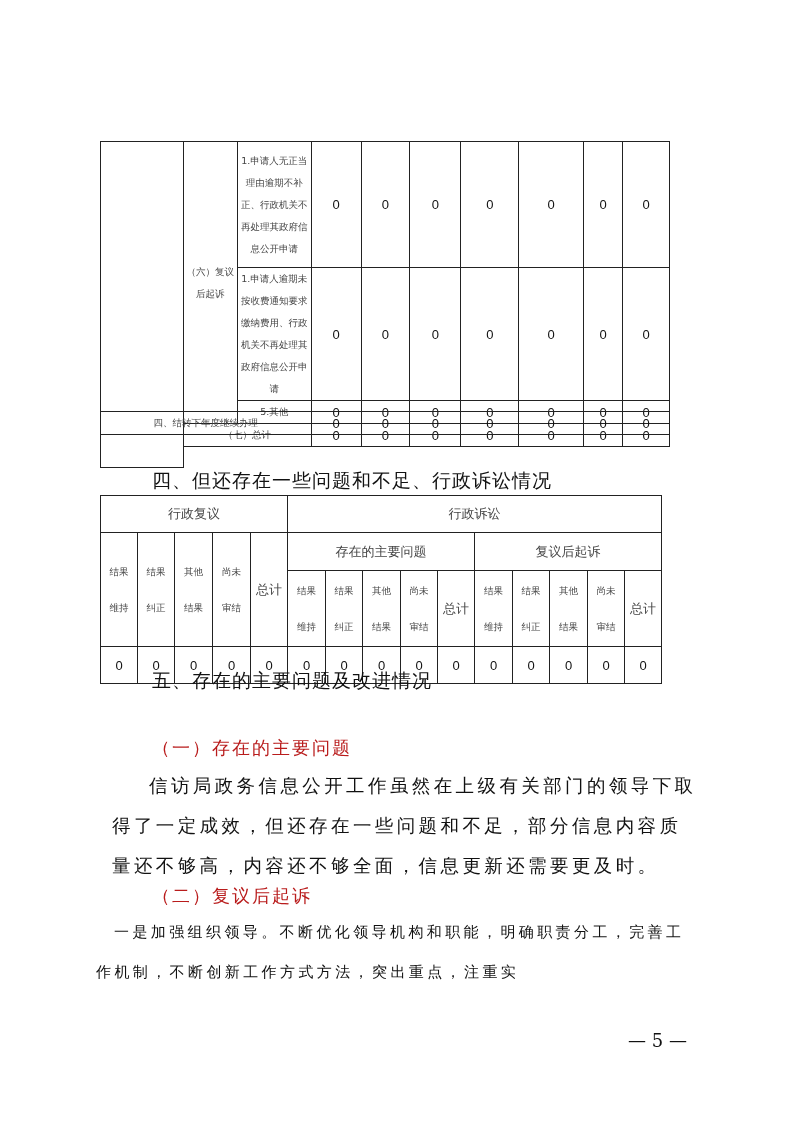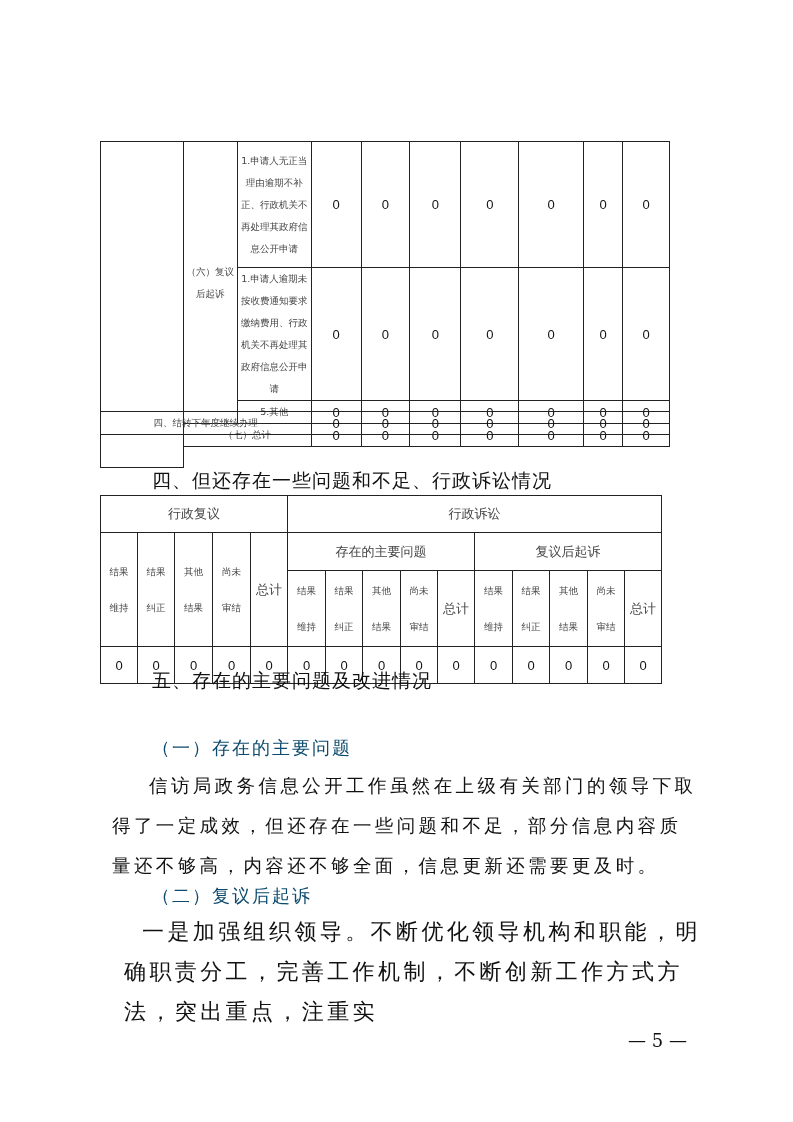--- a/index.html
+++ b/index.html
@@ -7,23 +7,23 @@
          font-family:"DejaVu Serif","Liberation Serif",serif; color:#111; }
   table { border-collapse:collapse; position:absolute; }
   td { border:1px solid #222; text-align:center; vertical-align:middle; padding:0; }
   .t1 { left:100px; top:141px; width:570px; }
   .t1 td.lbl { font-size:9.5px; line-height:22px; color:#444; font-family:"DejaVu Sans","Liberation Sans",sans-serif; }
   .t1 td.num, .t2 td.num { font-family:"Liberation Sans","DejaVu Sans",sans-serif; font-size:13px; color:#111; }
   .t2 { left:100px; top:495px; width:562px; }
   .t2 td.lbl { font-size:13px; line-height:22px; color:#444; font-family:"DejaVu Sans","Liberation Sans",sans-serif; }
   .t2 td.lbl2 { font-size:9.5px; line-height:36px; color:#444; font-family:"DejaVu Sans","Liberation Sans",sans-serif; }
   .h-sec { position:absolute; left:152px; font-family:"DejaVu Sans","Liberation Sans",sans-serif; font-size:19px; color:#111; letter-spacing:1px; }
-  .h-sub { position:absolute; left:152px; font-family:Liberation Mono, monospace; font-size:18px; color:#0c4a6e; letter-spacing:2px; }
+  .h-sub { position:absolute; left:152px; font-family:Liberation Mono, monospace; font-size:18px; color:#b91c1c; letter-spacing:2px; }
   .para { position:absolute; left:112px; width:590px; font-size:18.5px; line-height:40px; letter-spacing:3.4px; text-indent:37px; color:#111; }
-  .para2 { position:absolute; left:124px; width:590px; font-size:22px; line-height:40px; letter-spacing:3.4px; text-indent:18px; color:#111; }
+  .para2 { position:absolute; left:96px; width:590px; font-size:15px; line-height:40px; letter-spacing:3.4px; text-indent:18px; color:#111; }
   .page-num { position:absolute; left:628px; top:1030px; font-size:18px; color:#111; }
 </style>
 </head>
 <body>
 
 <table class="t1">
   <colgroup>
     <col style="width:83px">
       <col style="width:54px">
       <col style="width:74px">

